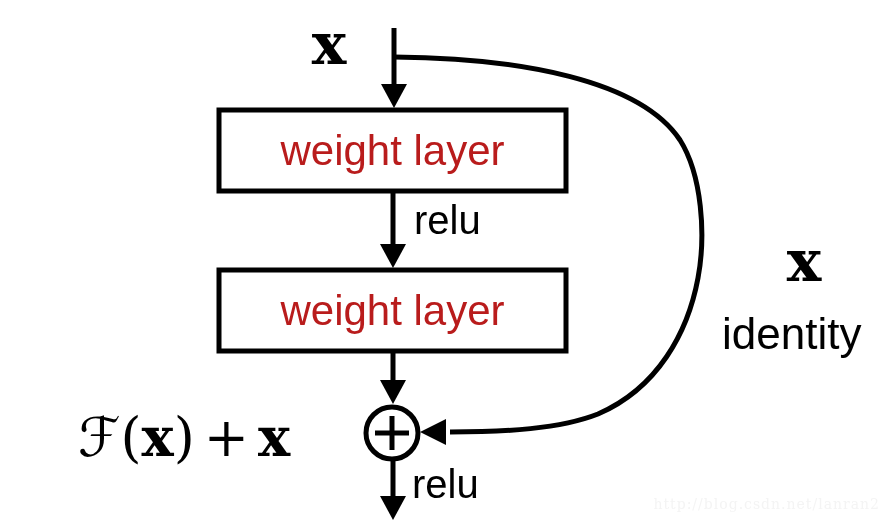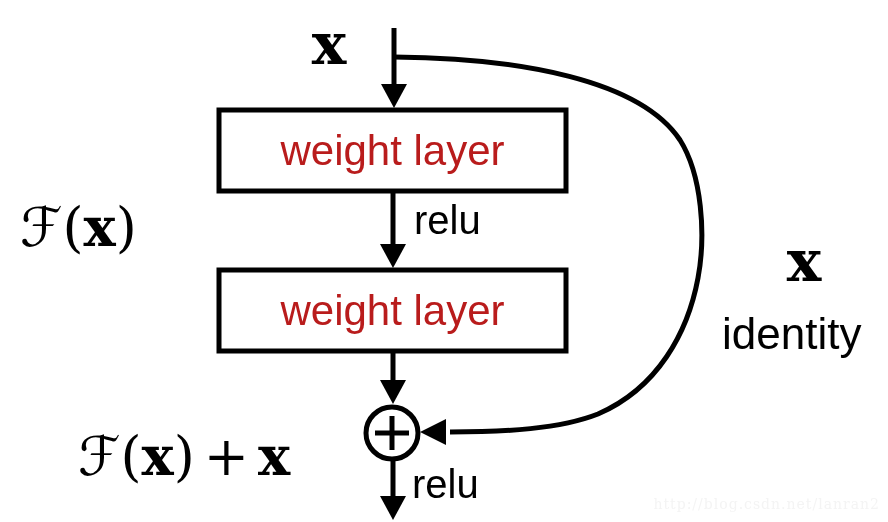--- a/index.html
+++ b/index.html
@@ -51,21 +51,21 @@
   .math-label {
     position: absolute;
     z-index: 2;
     color: #000;
     font-family: "DejaVu Serif", serif;
     font-size: 54px;
     line-height: 1;
     white-space: nowrap;
   }
   .f-of-x   { left: 20px; top: 200px; }
-  .f-sum    { left: 78px; top: 429px; }
+  .f-sum    { left: 78px; top: 410px; }
   .scriptf  { font-family: "DejaVu Sans", "DejaVu Serif", serif; font-style: italic; }
   .bold-x   { font-weight: bold; }
   .plus-op  { margin: 0 9px; }
 
   .watermark {
     position: absolute;
     z-index: 2;
     right: 8px;
     top: 496px;
     font-family: "DejaVu Serif", serif;
@@ -110,23 +110,20 @@
   </svg>
 
   <div class="label input-x">x</div>
 
   <div class="box-label box1-label sans">weight layer</div>
 
   <div class="label sans relu-mid">relu</div>
 
   <div class="box-label box2-label sans">weight layer</div>
 
-  <div class="math-label f-of-x">
-    <span class="scriptf">ℱ</span><span>(</span><span class="bold-x">x</span><span>)</span>
-  </div>
 
   <div class="math-label f-sum">
     <span class="scriptf">ℱ</span><span>(</span><span class="bold-x">x</span><span>)</span><span class="plus-op">+</span><span class="bold-x">x</span>
   </div>
 
   <div class="label relu-out sans">relu</div>
 
   <div class="label identity-x">x</div>
 
   <div class="label identity-word sans">identity</div>

